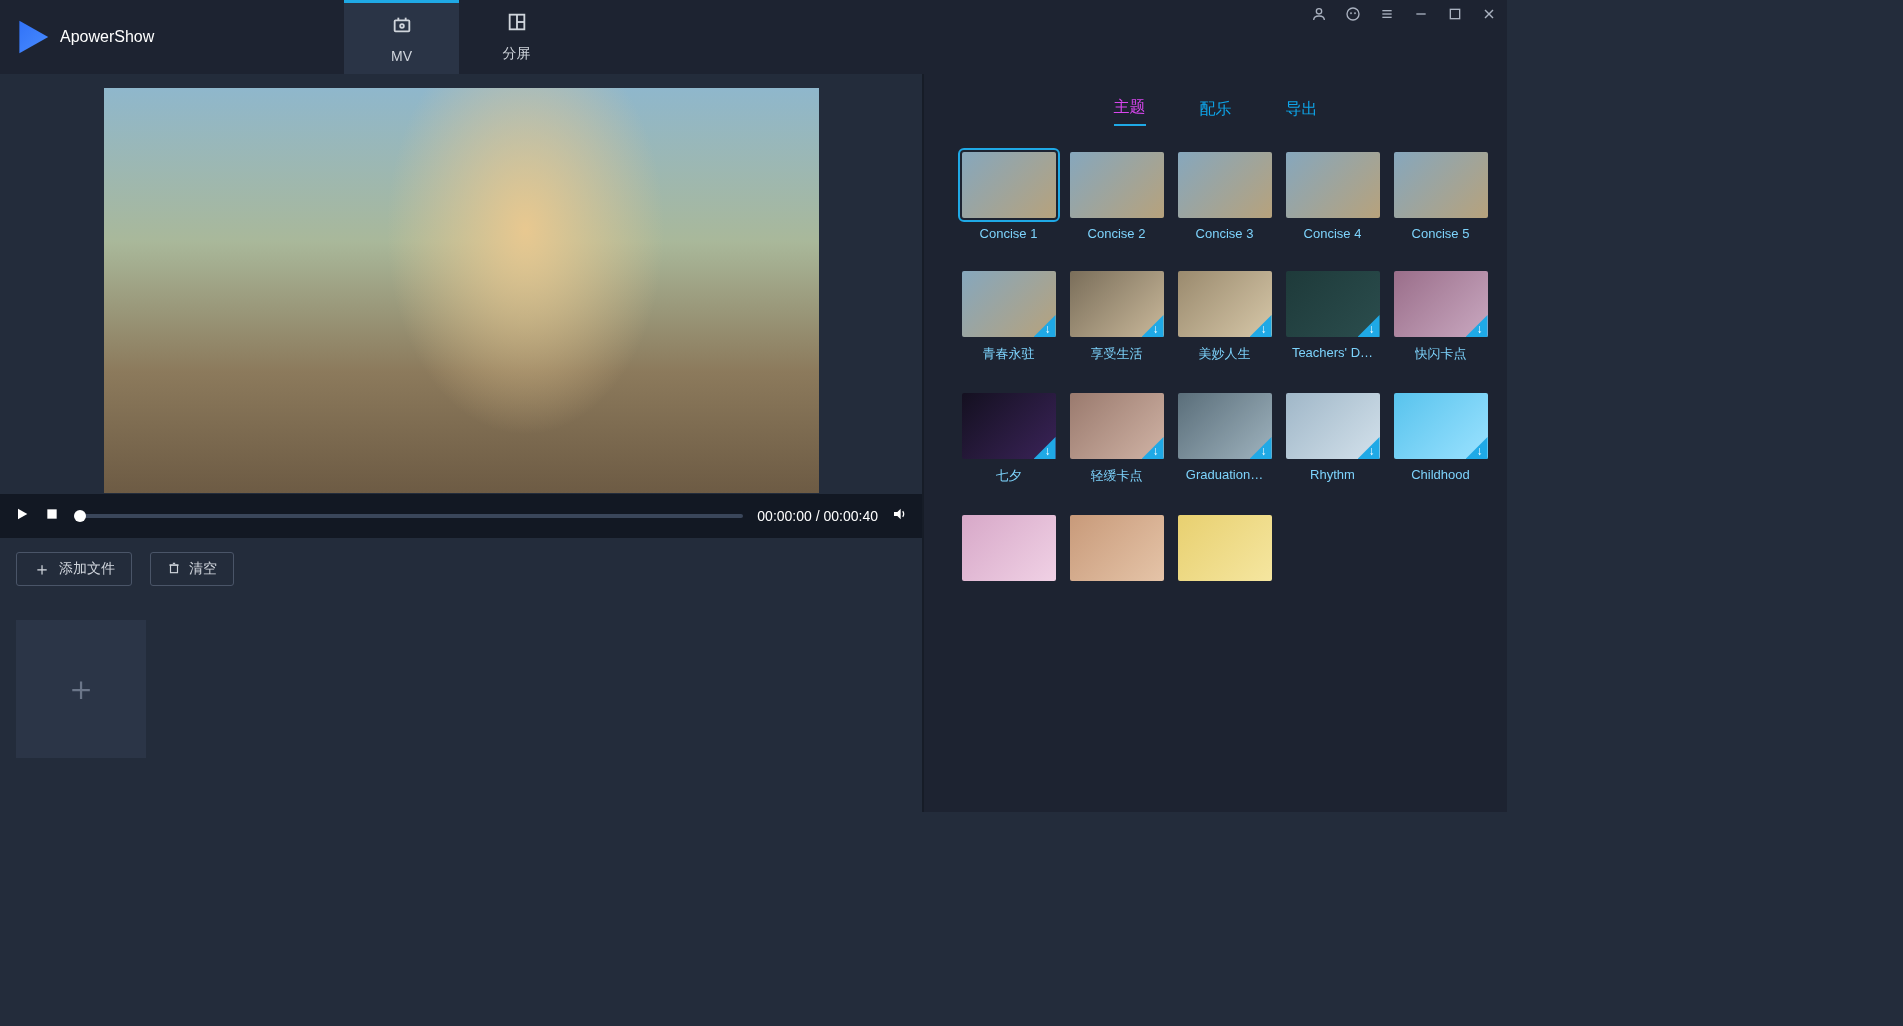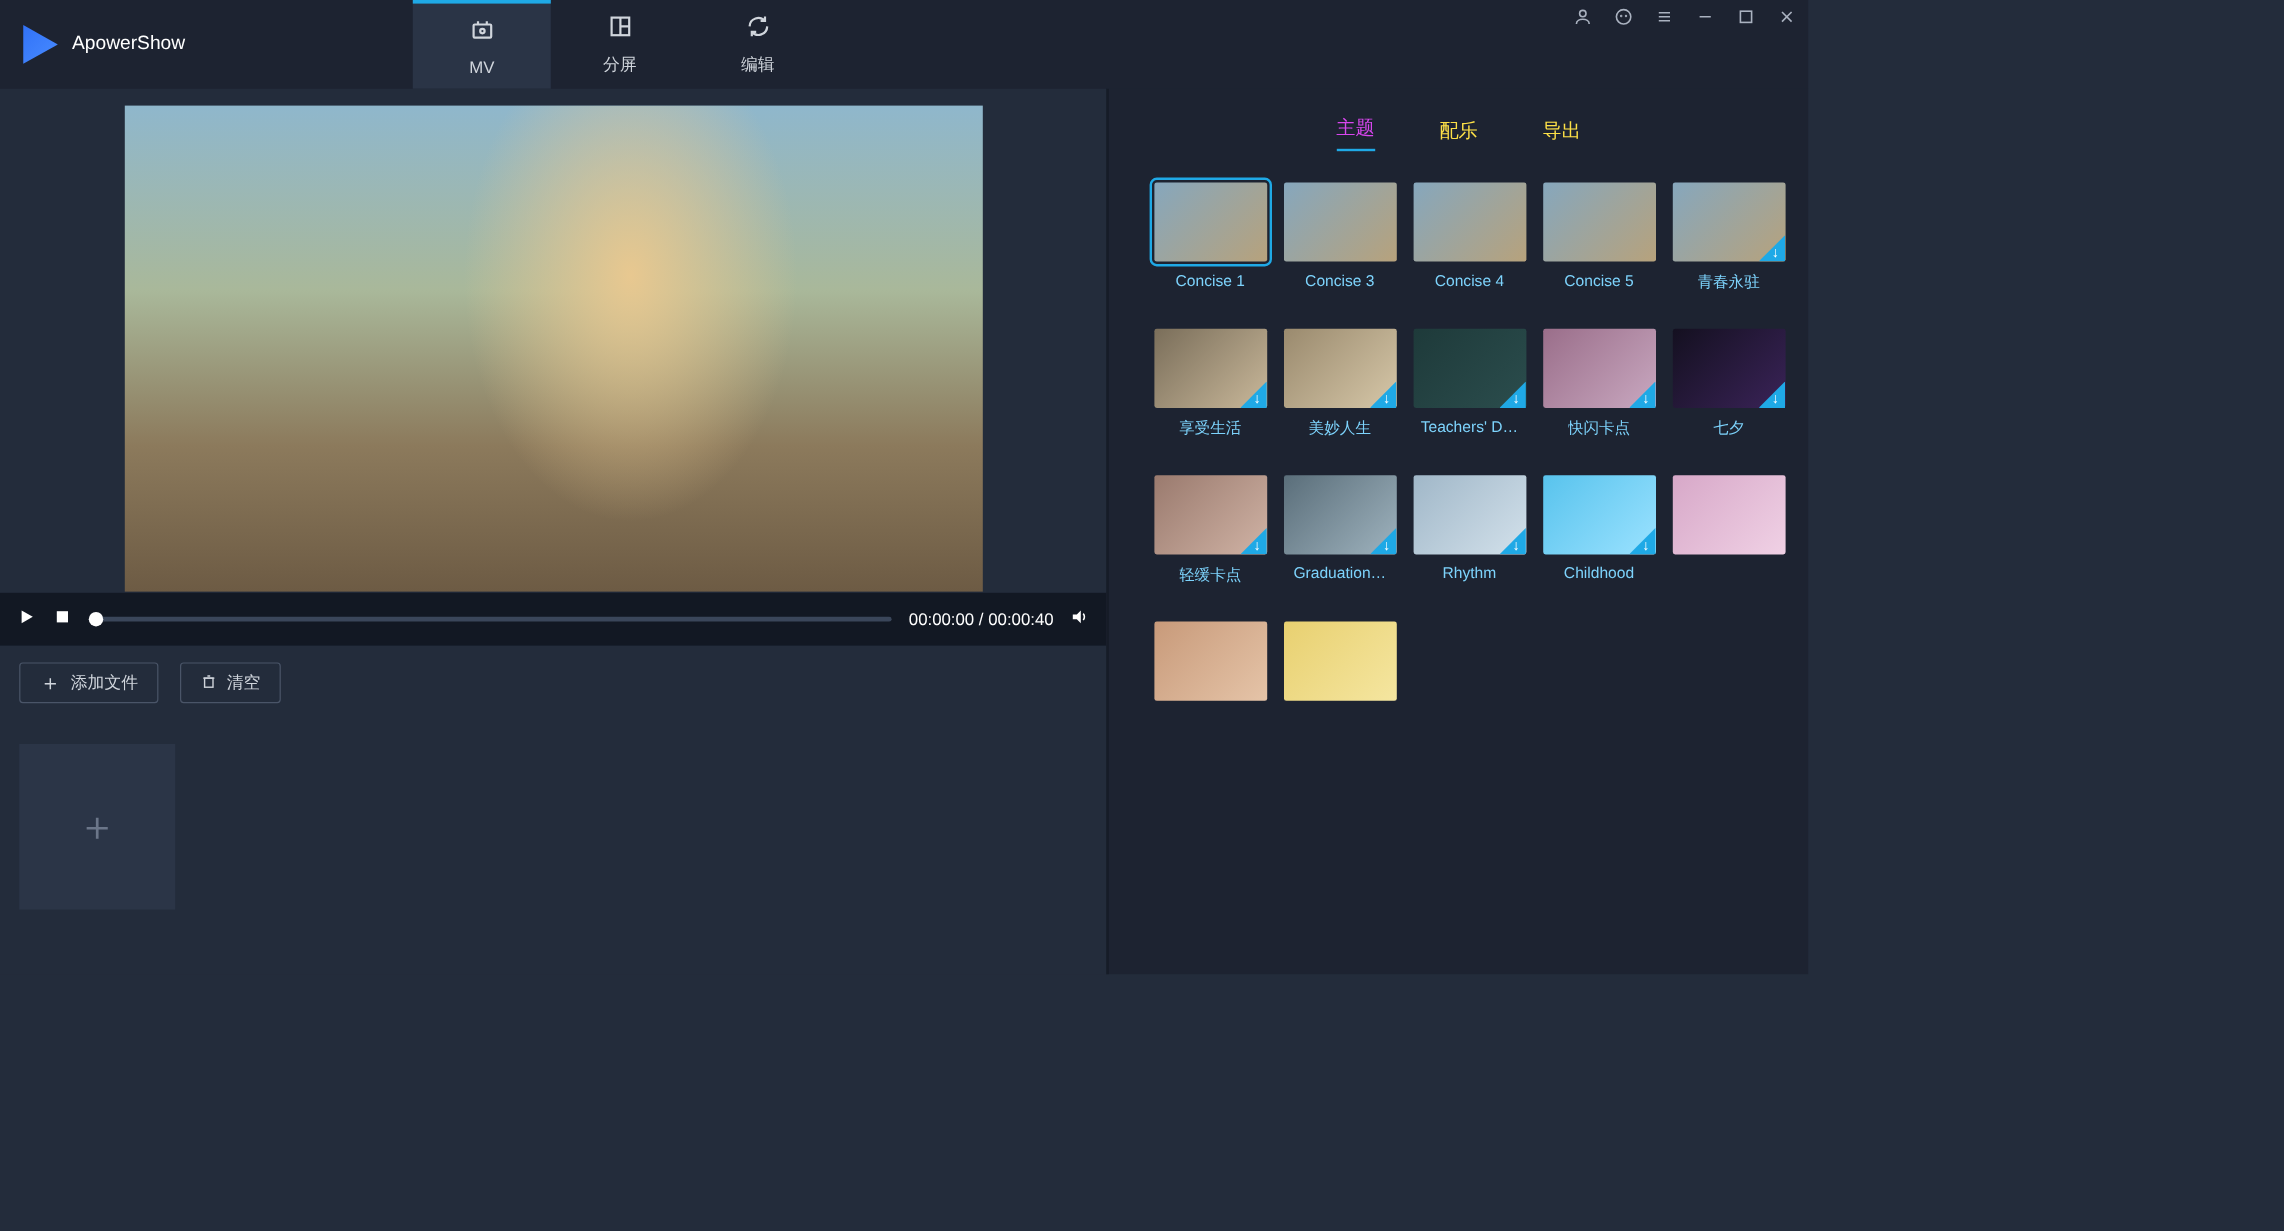--- a/index.html
+++ b/index.html
@@ -166,21 +166,21 @@
 .side-tabs {
   height: 60px;
   display: flex;
   justify-content: center;
   align-items: flex-end;
   gap: 54px;
   padding-bottom: 8px;
 }
 .side-tab {
   font-size: 16px;
-  color: #fde047;
+  color: #0ea5e9;
   cursor: pointer;
   padding-bottom: 6px;
 }
 .side-tab.active {
   color: #d946ef;
   border-bottom: 2px solid #1fa9e6;
 }
 .theme-grid {
   flex:1;
   overflow-y: auto;
@@ -247,29 +247,20 @@
           </svg></span>
         <span class="tab-label">MV</span>
       </div>
       <div class="main-tab">
         <span class="tab-icon"><svg viewBox="0 0 24 24" fill="none" stroke="currentColor" stroke-width="2">
             <rect x="4" y="4" width="16" height="16"></rect>
             <line x1="12" y1="4" x2="12" y2="20"></line>
             <line x1="12" y1="12" x2="20" y2="12"></line>
           </svg></span>
         <span class="tab-label">分屏</span>
-      </div>
-      <div class="main-tab">
-        <span class="tab-icon"><svg viewBox="0 0 24 24" fill="none" stroke="currentColor" stroke-width="2">
-            <path d="M4 12a8 8 0 0 1 14-5"></path>
-            <path d="M20 12a8 8 0 0 1-14 5"></path>
-            <polyline points="18 3 18 7 14 7"></polyline>
-            <polyline points="6 21 6 17 10 17"></polyline>
-          </svg></span>
-        <span class="tab-label">编辑</span>
       </div>
     </div>
 
   <div class="window-controls">
     <span class="wc"><svg viewBox="0 0 24 24" fill="none" stroke="currentColor" stroke-width="2">
           <circle cx="12" cy="8" r="4"></circle>
           <path d="M4 21c0-4 4-6 8-6s8 2 8 6"></path>
         </svg></span>
     <span class="wc"><svg viewBox="0 0 24 24" fill="none" stroke="currentColor" stroke-width="2">
           <circle cx="12" cy="12" r="9"></circle>
@@ -340,20 +331,24 @@
         <div class="side-tab">配乐</div>
         <div class="side-tab">导出</div>
       </div>
     <div class="theme-grid" id="theme-grid">
         <div class="theme-item selected">
           <div class="thumb" style="background: linear-gradient(135deg, rgb(134, 167, 189), rgb(183, 162, 124));"></div>
           <div class="theme-label">Concise 1</div>
         </div>
         <div class="theme-item">
           <div class="thumb" style="background: linear-gradient(135deg, rgb(134, 167, 189), rgb(183, 162, 124));"></div>
+          <div class="theme-label">Concise 2</div>
+        </div>
+        <div class="theme-item">
+          <div class="thumb" style="background: linear-gradient(135deg, rgb(134, 167, 189), rgb(183, 162, 124));"></div>
           <div class="theme-label">Concise 3</div>
         </div>
         <div class="theme-item">
           <div class="thumb" style="background: linear-gradient(135deg, rgb(134, 167, 189), rgb(183, 162, 124));"></div>
           <div class="theme-label">Concise 4</div>
         </div>
         <div class="theme-item">
           <div class="thumb" style="background: linear-gradient(135deg, rgb(134, 167, 189), rgb(183, 162, 124));"></div>
           <div class="theme-label">Concise 5</div>
         </div>

